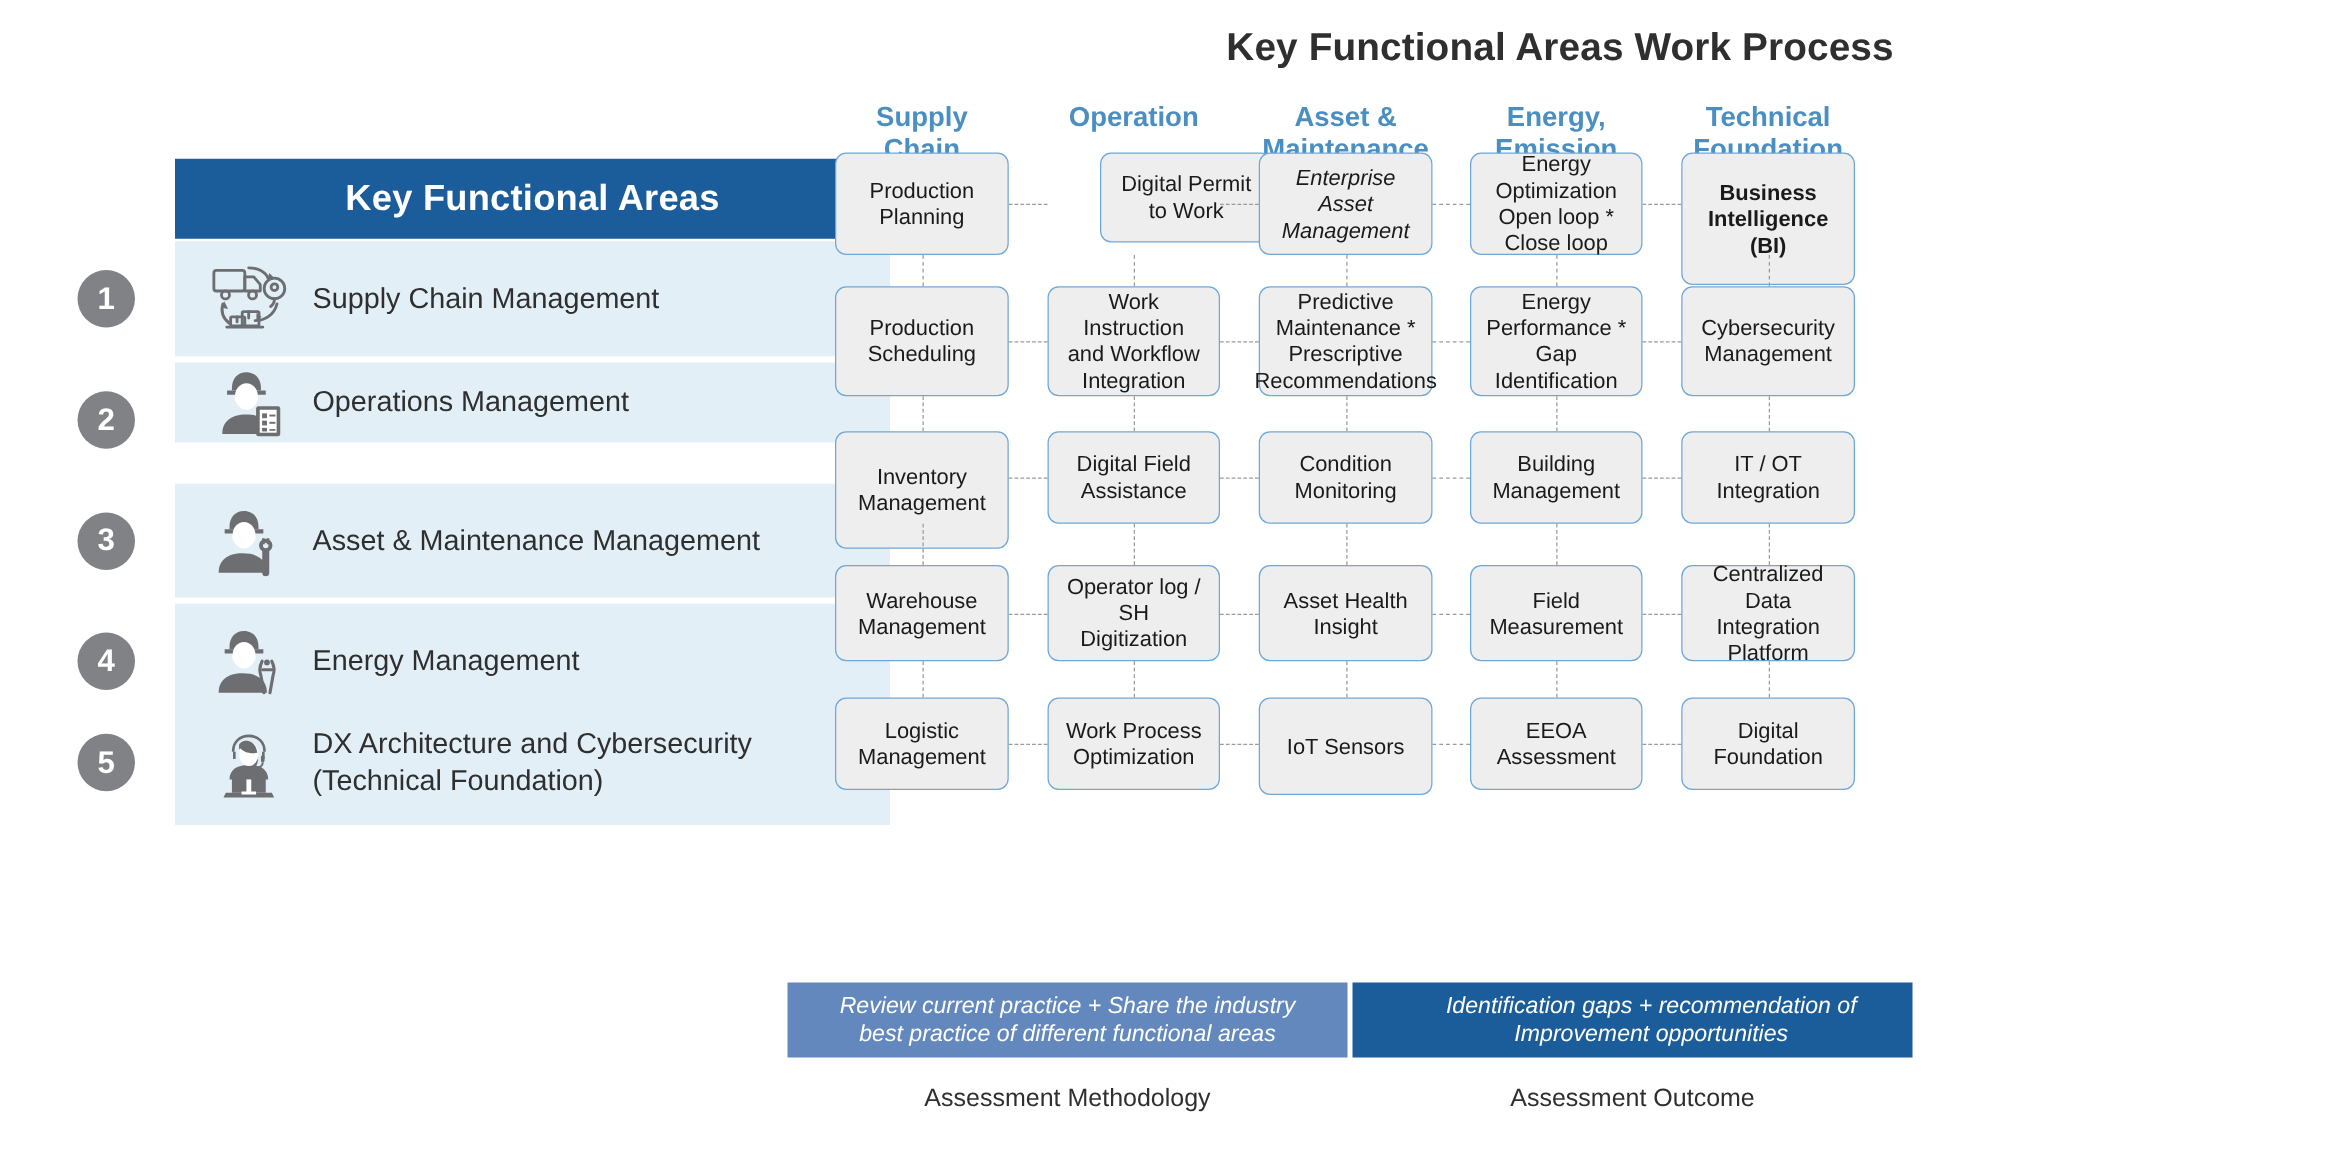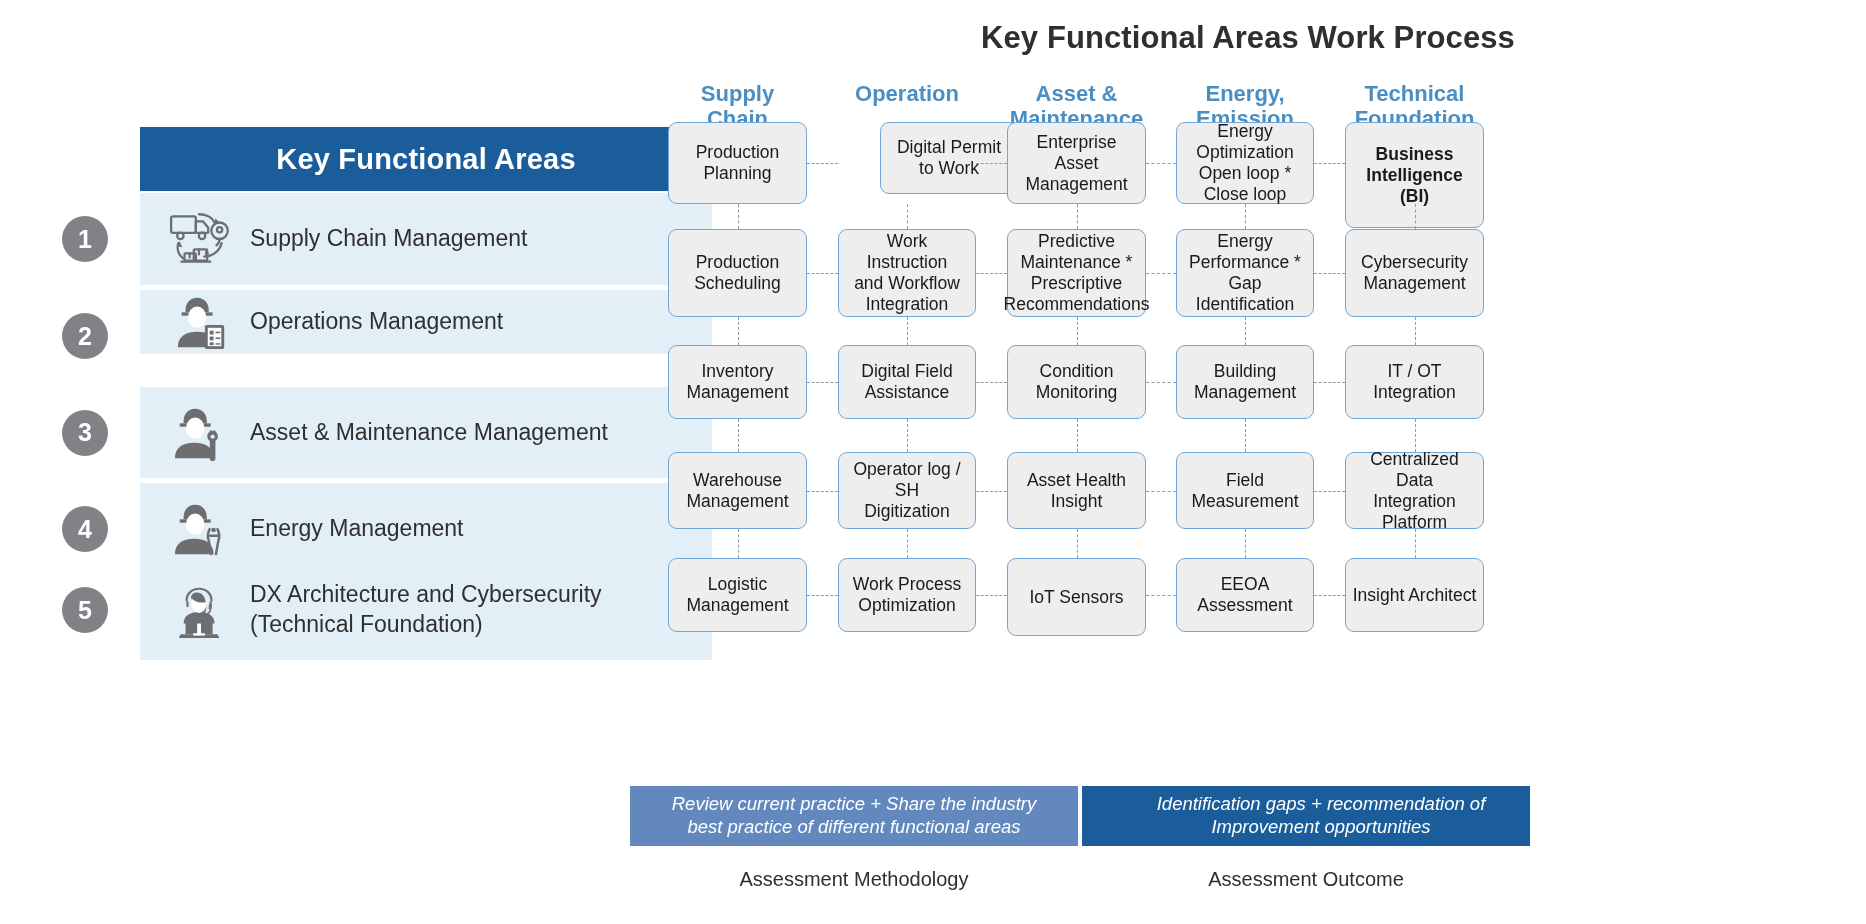--- a/index.html
+++ b/index.html
@@ -270,21 +270,21 @@
       <div class="cell" style="left: 668px; top: 122px; width: 139px; height: 82px;">
         <span>Production<br>Planning</span>
       </div>
       <div class="hconn" style="left: 807px; width: 31px; top: 163px;"></div>
       <div class="vconn" style="top: 204px; height: 25px; left: 737.5px;"></div>
       <div class="cell" style="left: 880px; top: 122px; width: 138px; height: 72px;">
         <span>Digital Permit<br>to Work</span>
       </div>
       <div class="hconn" style="left: 976px; width: 31px; top: 163px;"></div>
       <div class="vconn" style="top: 204px; height: 25px; left: 907px;"></div>
-      <div class="cell" style="left: 1007px; top: 122px; width: 139px; height: 82px;">
+      <div class="cell" style="left: 1007px; top: 122px; width: 139px; height: 82px; font-style: italic;">
         <span>Enterprise Asset<br>Management</span>
       </div>
       <div class="hconn" style="left: 1146px; width: 30px; top: 163px;"></div>
       <div class="vconn" style="top: 204px; height: 25px; left: 1076.5px;"></div>
       <div class="cell" style="left: 1176px; top: 122px; width: 138px; height: 82px;">
         <span>Energy<br>Optimization<br>Open loop *<br>Close loop</span>
       </div>
       <div class="hconn" style="left: 1314px; width: 31px; top: 163px;"></div>
       <div class="vconn" style="top: 204px; height: 25px; left: 1245px;"></div>
       <div class="cell" style="left: 1345px; top: 122px; width: 139px; height: 106px; font-weight: bold;">
@@ -308,21 +308,21 @@
       <div class="vconn" style="top: 317px; height: 28px; left: 1076.5px;"></div>
       <div class="cell" style="left: 1176px; top: 229px; width: 138px; height: 88px;">
         <span>Energy<br>Performance *<br>Gap<br>Identification</span>
       </div>
       <div class="hconn" style="left: 1314px; width: 31px; top: 273px;"></div>
       <div class="vconn" style="top: 317px; height: 28px; left: 1245px;"></div>
       <div class="cell" style="left: 1345px; top: 229px; width: 139px; height: 88px;">
         <span>Cybersecurity<br>Management</span>
       </div>
       <div class="vconn" style="top: 317px; height: 28px; left: 1414.5px;"></div>
-      <div class="cell" style="left: 668px; top: 345px; width: 139px; height: 74px;">
+      <div class="cell" style="left: 668px; top: 345px; width: 139px; height: 94px;">
         <span>Inventory<br>Management</span>
       </div>
       <div class="hconn" style="left: 807px; width: 31px; top: 382px;"></div>
       <div class="vconn" style="top: 419px; height: 33px; left: 737.5px;"></div>
       <div class="cell" style="left: 838px; top: 345px; width: 138px; height: 74px;">
         <span>Digital Field<br>Assistance</span>
       </div>
       <div class="hconn" style="left: 976px; width: 31px; top: 382px;"></div>
       <div class="vconn" style="top: 419px; height: 33px; left: 907px;"></div>
       <div class="cell" style="left: 1007px; top: 345px; width: 139px; height: 74px;">
@@ -373,21 +373,21 @@
       <div class="hconn" style="left: 976px; width: 31px; top: 595px;"></div>
       <div class="cell" style="left: 1007px; top: 558px; width: 139px; height: 78px;">
         <span>IoT Sensors</span>
       </div>
       <div class="hconn" style="left: 1146px; width: 30px; top: 595px;"></div>
       <div class="cell" style="left: 1176px; top: 558px; width: 138px; height: 74px;">
         <span>EEOA<br>Assessment</span>
       </div>
       <div class="hconn" style="left: 1314px; width: 31px; top: 595px;"></div>
       <div class="cell" style="left: 1345px; top: 558px; width: 139px; height: 74px;">
-        <span>Insight Architect</span>
+        <span>Digital Foundation</span>
       </div>
     </div>
 
   <div id="banners">
       <div class="banner banner-a" style="left: 630px; top: 786px; width: 448px; height: 60px; background: rgb(98, 136, 189);">Review current practice + Share the industry<br>best practice of different functional areas</div>
       <div class="banner-caption" style="left: 630px; width: 448px; top: 868px;">Assessment Methodology</div>
       <div class="banner banner-b" style="left: 1082px; top: 786px; width: 448px; height: 60px; background: rgb(27, 92, 155);">Identification gaps + recommendation of<br>Improvement opportunities</div>
       <div class="banner-caption" style="left: 1082px; width: 448px; top: 868px;">Assessment Outcome</div>
     </div>
 

